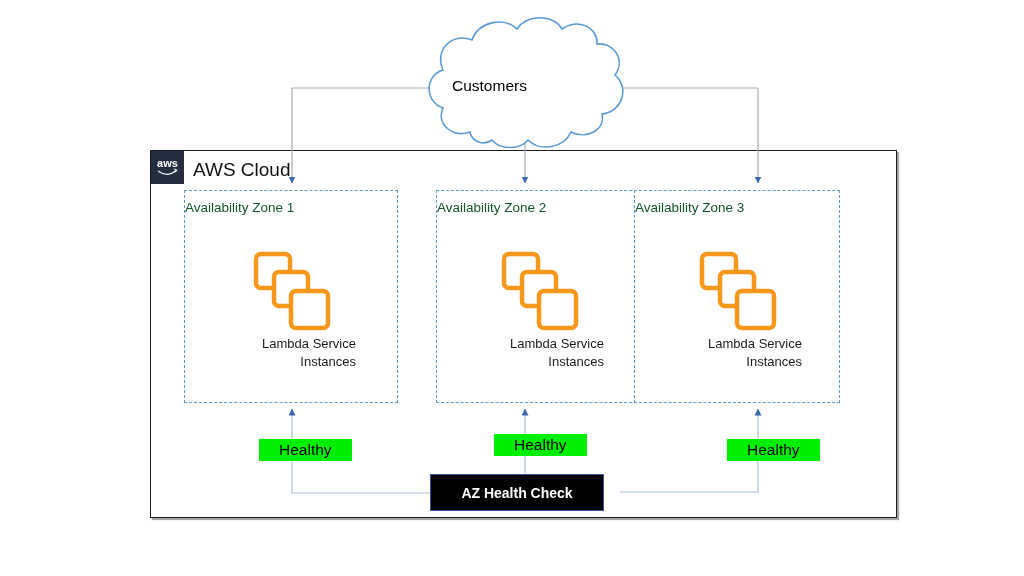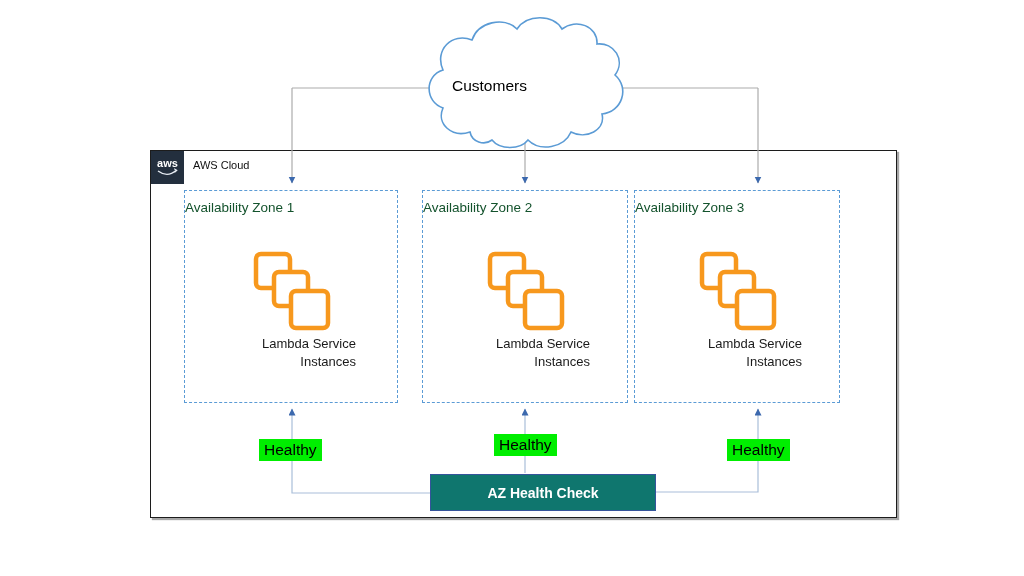--- a/index.html
+++ b/index.html
@@ -22,21 +22,21 @@
     border: 1px solid #1c1c1c; background: #ffffff;
     box-shadow: 2px 2px 1px rgba(0,0,0,0.35);
     z-index: 2;
   }
   .aws-logo {
     position: absolute; left: 151px; top: 151px; width: 33px; height: 33px;
     z-index: 4;
   }
   .aws-cloud-label {
     position: absolute; left: 193px; top: 159px; height: 16px;
-    font-size: 11px; color: #111; z-index: 4; white-space: nowrap;
+    font-size: 19px; color: #111; z-index: 4; white-space: nowrap;
   }
   
   .az-box {
     position: absolute; top: 190px; height: 213px;
     border: 1.5px dashed #5B9BD5; background: #ffffff;
     z-index: 2; box-sizing: border-box;
   }
   .az-title {
     position: absolute; top: 9px; left: 0; width: 100%;
     text-align: left; font-size: 13.5px; color: #14532d;
@@ -45,26 +45,26 @@
   .lambda-icon { position: absolute; top: 60px; }
   .lambda-label {
     position: absolute; top: 144px; left: 50%; transform: translateX(-50%);
     width: 130px; text-align: right; font-size: 13px; line-height: 1.4;
     color: #1a1a1a;
   }
   
   .healthy-badge {
     position: absolute; z-index: 4;
     background: #00EE00; color: #000;
-    font-size: 15.5px; padding: 2px 5px; white-space: nowrap;
+    font-size: 15.5px; padding: 2px 20px; white-space: nowrap;
   }
   
   .health-check {
-    position: absolute; left: 430px; top: 474px; width: 226px; height: 37px;
-    background: #0f766e; border: 1px solid #35549B; box-sizing: border-box;
+    position: absolute; left: 430px; top: 474px; width: 174px; height: 37px;
+    background: #000000; border: 1px solid #35549B; box-sizing: border-box;
     display: flex; align-items: center; justify-content: center;
     color: #ffffff; font-size: 14px; font-weight: 700; z-index: 4;
   }
   
   .customers-label {
     position: absolute; left: 452px; top: 77px; width: 150px;
     text-align: left; font-size: 15.5px; color: #000; z-index: 4;
   }
 </style>
 </head>
@@ -85,21 +85,21 @@
   <div class="az-box" style="left:184px; width:214px;">
     <div class="az-title">Availability Zone 1</div>
     <svg class="lambda-icon" style="left:68px;" width="78" height="82" viewBox="0 0 78 82">
       <rect x="3" y="3" width="34" height="34" rx="5" fill="#ffffff" stroke="#F7981D" stroke-width="4.5"></rect>
       <rect x="21" y="21" width="34" height="34" rx="5" fill="#ffffff" stroke="#F7981D" stroke-width="4.5"></rect>
       <rect x="38" y="40" width="37" height="37" rx="5" fill="#ffffff" stroke="#F7981D" stroke-width="4.5"></rect>
     </svg>
     <div class="lambda-label">Lambda Service Instances</div>
   </div>
 
-  <div class="az-box" style="left:422px; width:206px;">
+  <div class="az-box" style="left:436px; width:206px;">
     <div class="az-title">Availability Zone 2</div>
     <svg class="lambda-icon" style="left:64px;" width="78" height="82" viewBox="0 0 78 82">
       <rect x="3" y="3" width="34" height="34" rx="5" fill="#ffffff" stroke="#F7981D" stroke-width="4.5"></rect>
       <rect x="21" y="21" width="34" height="34" rx="5" fill="#ffffff" stroke="#F7981D" stroke-width="4.5"></rect>
       <rect x="38" y="40" width="37" height="37" rx="5" fill="#ffffff" stroke="#F7981D" stroke-width="4.5"></rect>
     </svg>
     <div class="lambda-label">Lambda Service Instances</div>
   </div>
 
   <div class="az-box" style="left:634px; width:206px;text-decoration:underline;">

